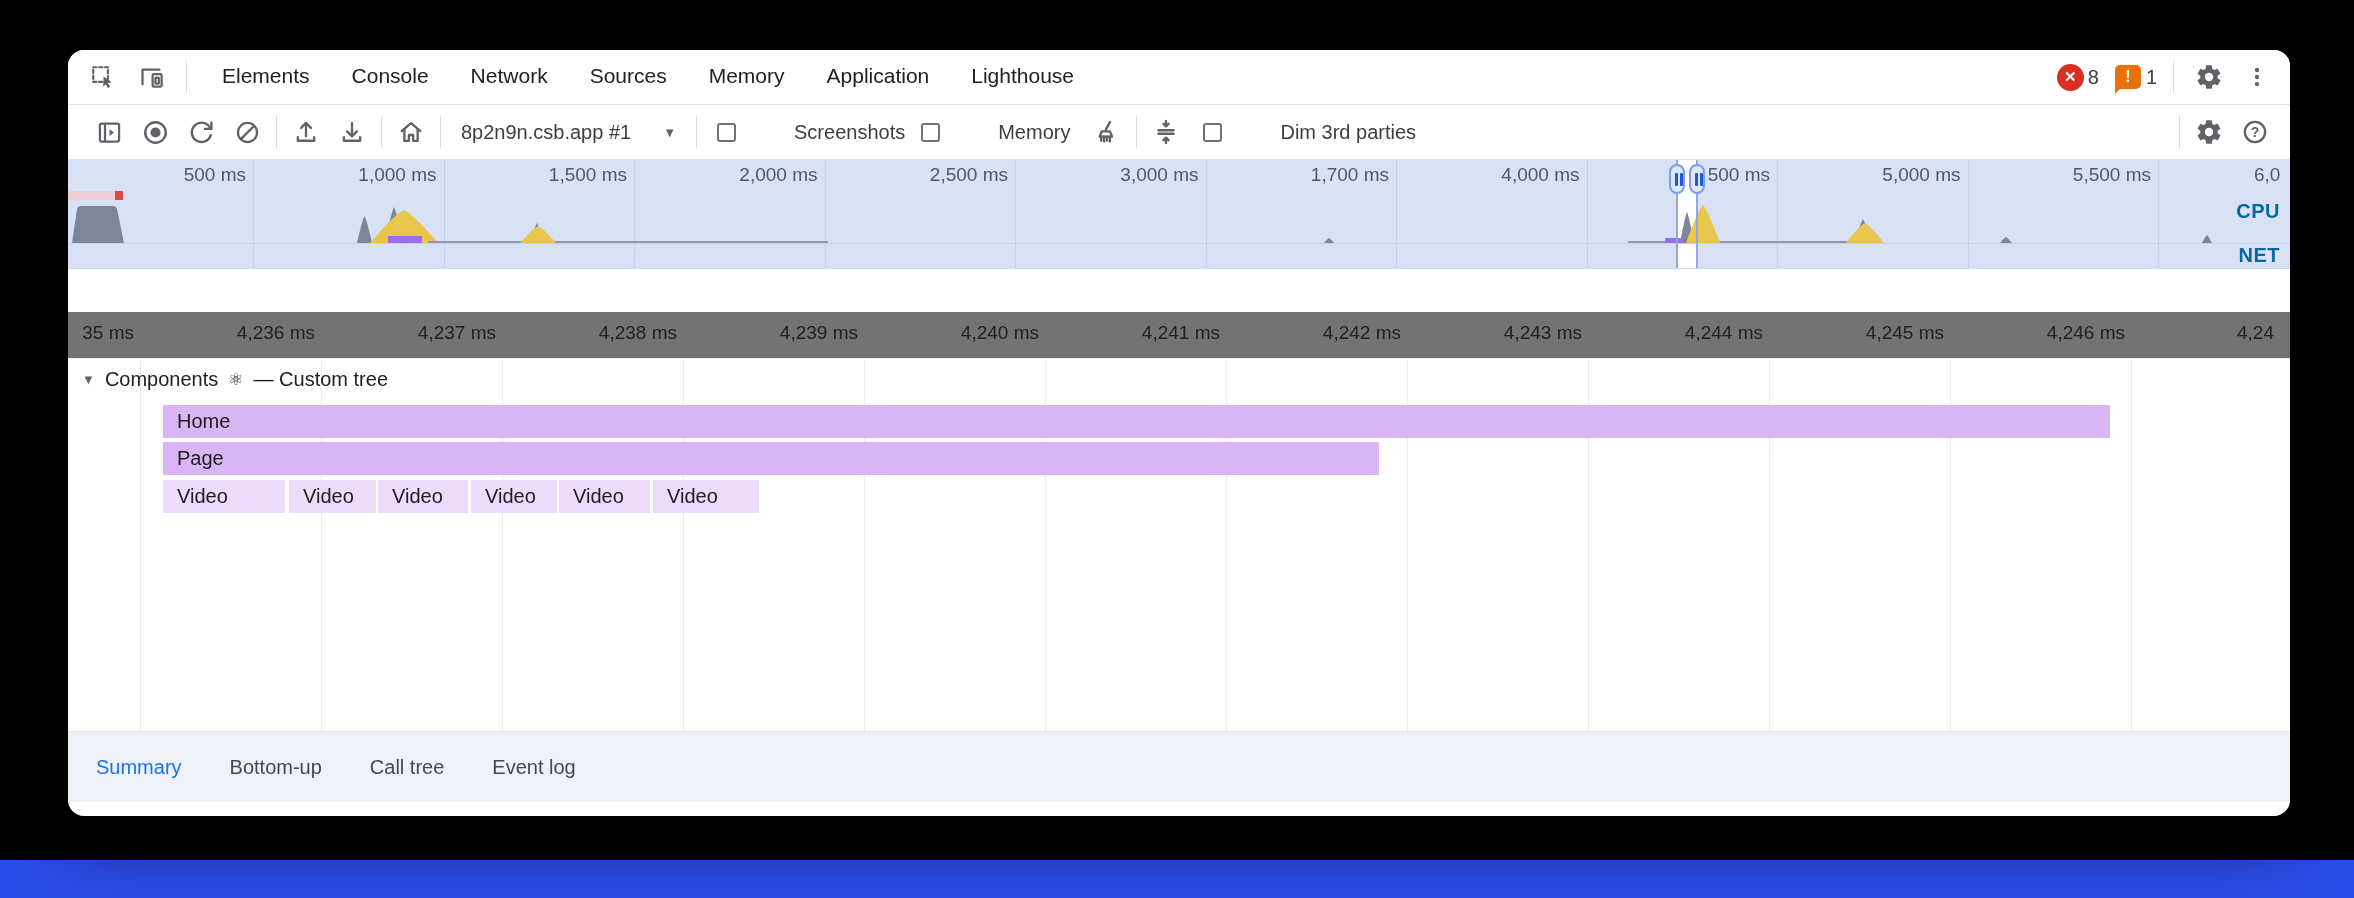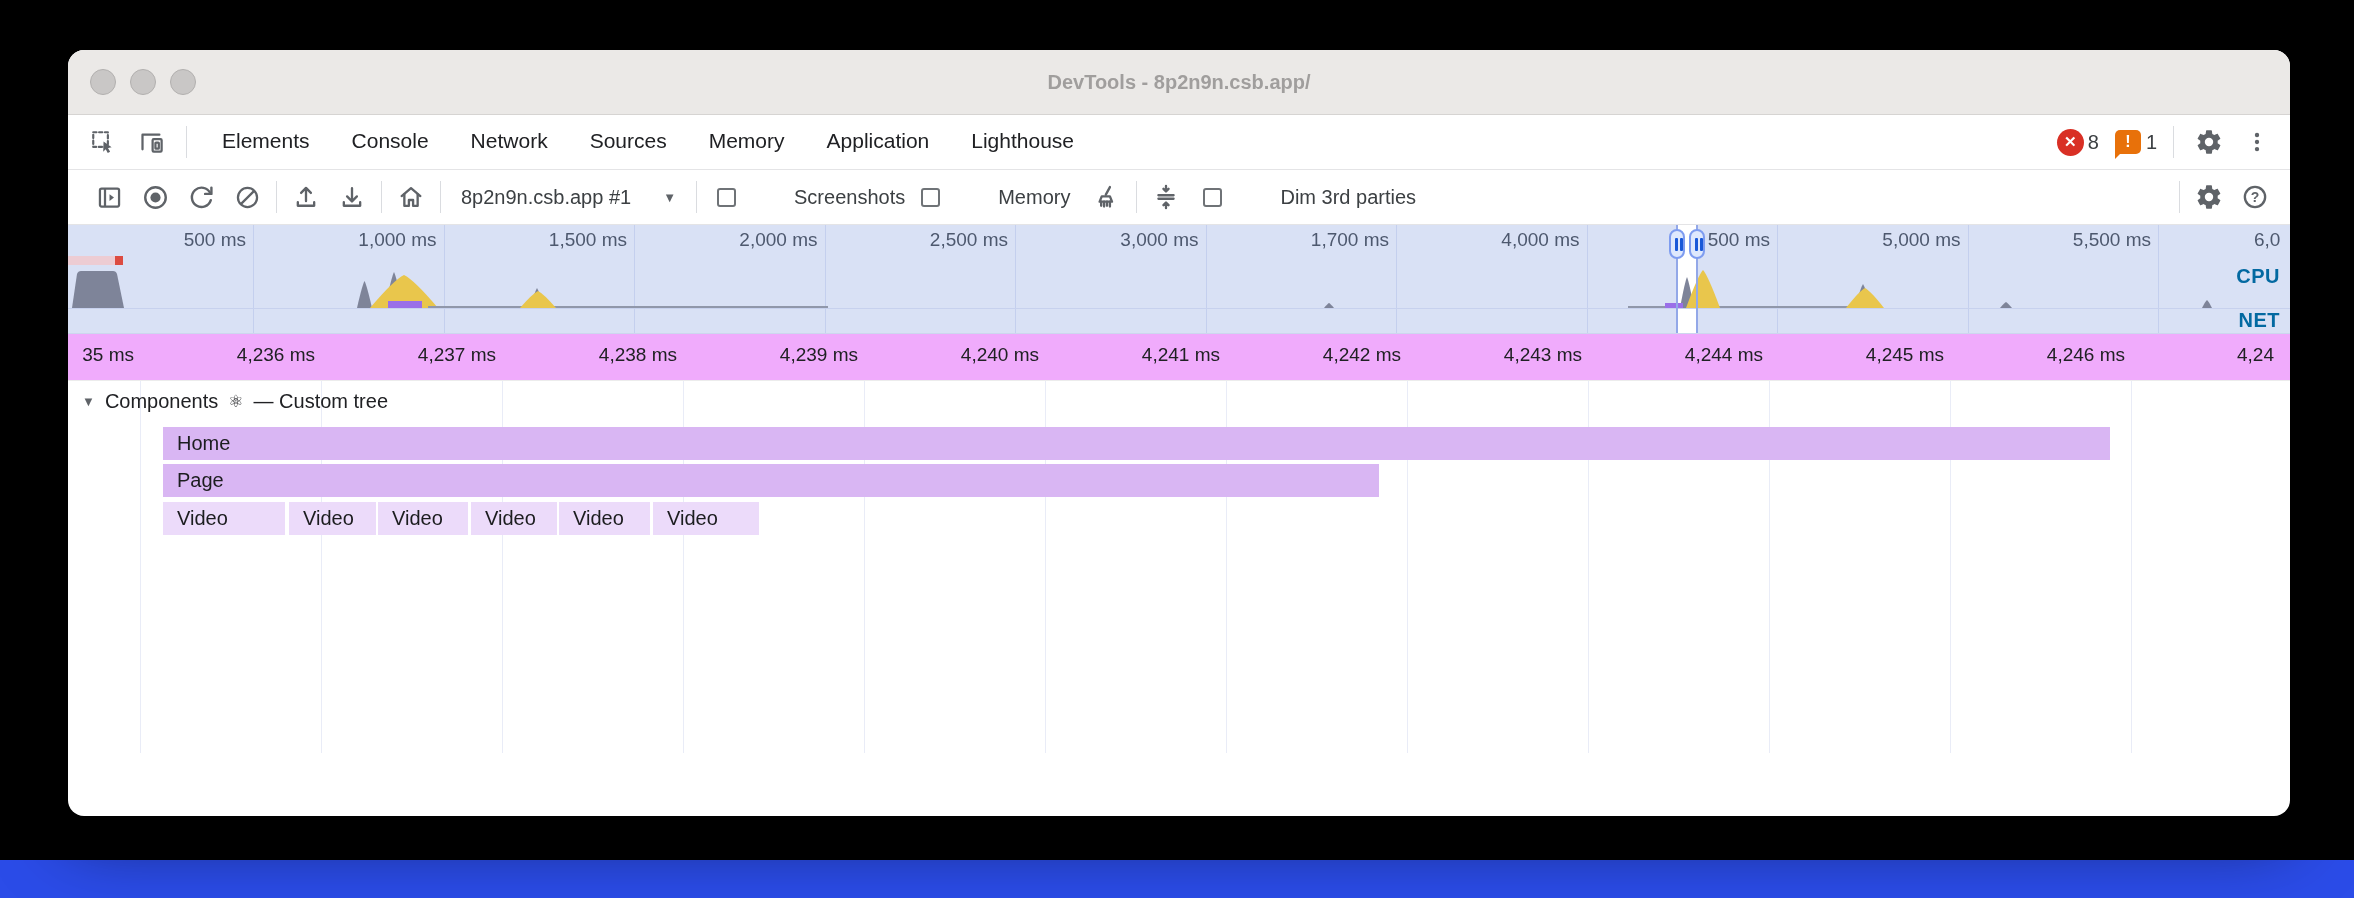--- a/index.html
+++ b/index.html
@@ -44,21 +44,21 @@
   .overview{height:108px;position:relative;background:#d9e1f5;overflow:hidden;border-bottom:1px solid #cdd6ee;}
   .ov-grid{position:absolute;top:0;bottom:0;width:1px;background:#c4cfee;}
   .ov-label{position:absolute;top:4px;font-size:19px;color:#4d586e;white-space:nowrap;}
   .ov-sel-white{position:absolute;top:0;height:108px;background:#fff;}
   .ov-sel-line{position:absolute;top:0;height:108px;width:2px;background:#93a8e8;}
   .ov-handle{position:absolute;top:4px;width:16px;height:30px;background:#dee8fd;border:2px solid #7e9cf0;border-radius:8px;box-sizing:border-box;}
   .grip{position:absolute;top:7px;width:3px;height:13px;background:#1958d8;border-radius:1px;}
   .ov-sidelabel{position:absolute;right:10px;font-size:20px;font-weight:700;color:#0369a1;letter-spacing:.5px;}
   .netline{position:absolute;left:0;right:0;top:83px;height:1px;background:#c7d1ee;}
   
-  .ruler{height:46px;position:relative;background:#f0abfc;border-bottom:1px solid #ececec;}
+  .ruler{height:46px;position:relative;background:#737373;border-bottom:1px solid #ececec;margin-top:43px;}
   .ruler-label{position:absolute;top:10px;font-size:19px;color:#202124;white-space:nowrap;}
   
   .trackarea{height:372px;position:relative;background:#fff;overflow:hidden;}
   .tick-grid{position:absolute;top:0;bottom:0;width:1px;background:#e9ecf7;}
   .track-header{position:absolute;left:14px;top:9px;display:flex;align-items:center;gap:10px;font-size:20px;color:#202124;}
   .tri{font-size:13px;color:#5f6368;}
   .atom{font-size:17px;color:#202124;}
   .trow{position:absolute;left:8px;right:0;height:33px;}
   .tbar{position:absolute;top:0;height:33px;box-sizing:border-box;font-size:20px;color:#1c1d1f;line-height:33px;
         padding-left:14px;white-space:nowrap;overflow:hidden;}
@@ -69,28 +69,20 @@
   .btab.sel{color:#1a73e8;}
   svg.ic{stroke:#5f6368;fill:none;stroke-width:2;stroke-linecap:round;stroke-linejoin:round;}
 </style>
 </head>
 <body>
 
 <div class="blue-strip"></div>
 
 <div class="window">
 
-  <div class="titlebar">
-    <div class="lights">
-      <div class="light"></div>
-      <div class="light"></div>
-      <div class="light"></div>
-    </div>
-    <div class="wintitle">DevTools - 8p2n9n.csb.app/</div>
-  </div>
 
   <div class="tabbar">
     <div class="lefticons">
       <div class="iconbtn">
         <svg class="ic" width="26" height="26" viewBox="0 0 24 24">
           <rect x="3" y="3" width="13.5" height="13.5" stroke-dasharray="3 2.4"></rect>
           <path d="M12.5 11.5 L20 16.8 L16.6 17.5 L18.6 21 L16.4 22.2 L14.5 18.6 L12.2 21 Z" fill="#5f6368" stroke="none"></path>
         </svg>
       </div>
       <div class="iconbtn">
@@ -344,14 +336,23 @@
           <div class="tbar" style="left: 87px; width: 122px; background: rgb(236, 219, 250);">Video</div>
           <div class="tbar" style="left: 213px; width: 87px; background: rgb(236, 219, 250);">Video</div>
           <div class="tbar" style="left: 302px; width: 90px; background: rgb(236, 219, 250);">Video</div>
           <div class="tbar" style="left: 395px; width: 86px; background: rgb(236, 219, 250);">Video</div>
           <div class="tbar" style="left: 483px; width: 91px; background: rgb(236, 219, 250);">Video</div>
           <div class="tbar" style="left: 577px; width: 106px; background: rgb(236, 219, 250);">Video</div>
         </div>
       </div>
   </div>
 
+  <div class="bottombar">
+    <div id="bottom-tabs" style="display:flex;gap:48px;">
+        <div class="btab sel">Summary</div>
+        <div class="btab">Bottom-up</div>
+        <div class="btab">Call tree</div>
+        <div class="btab">Event log</div>
+      </div>
+
+  </div>
 
 </div>
 
 </body></html>

